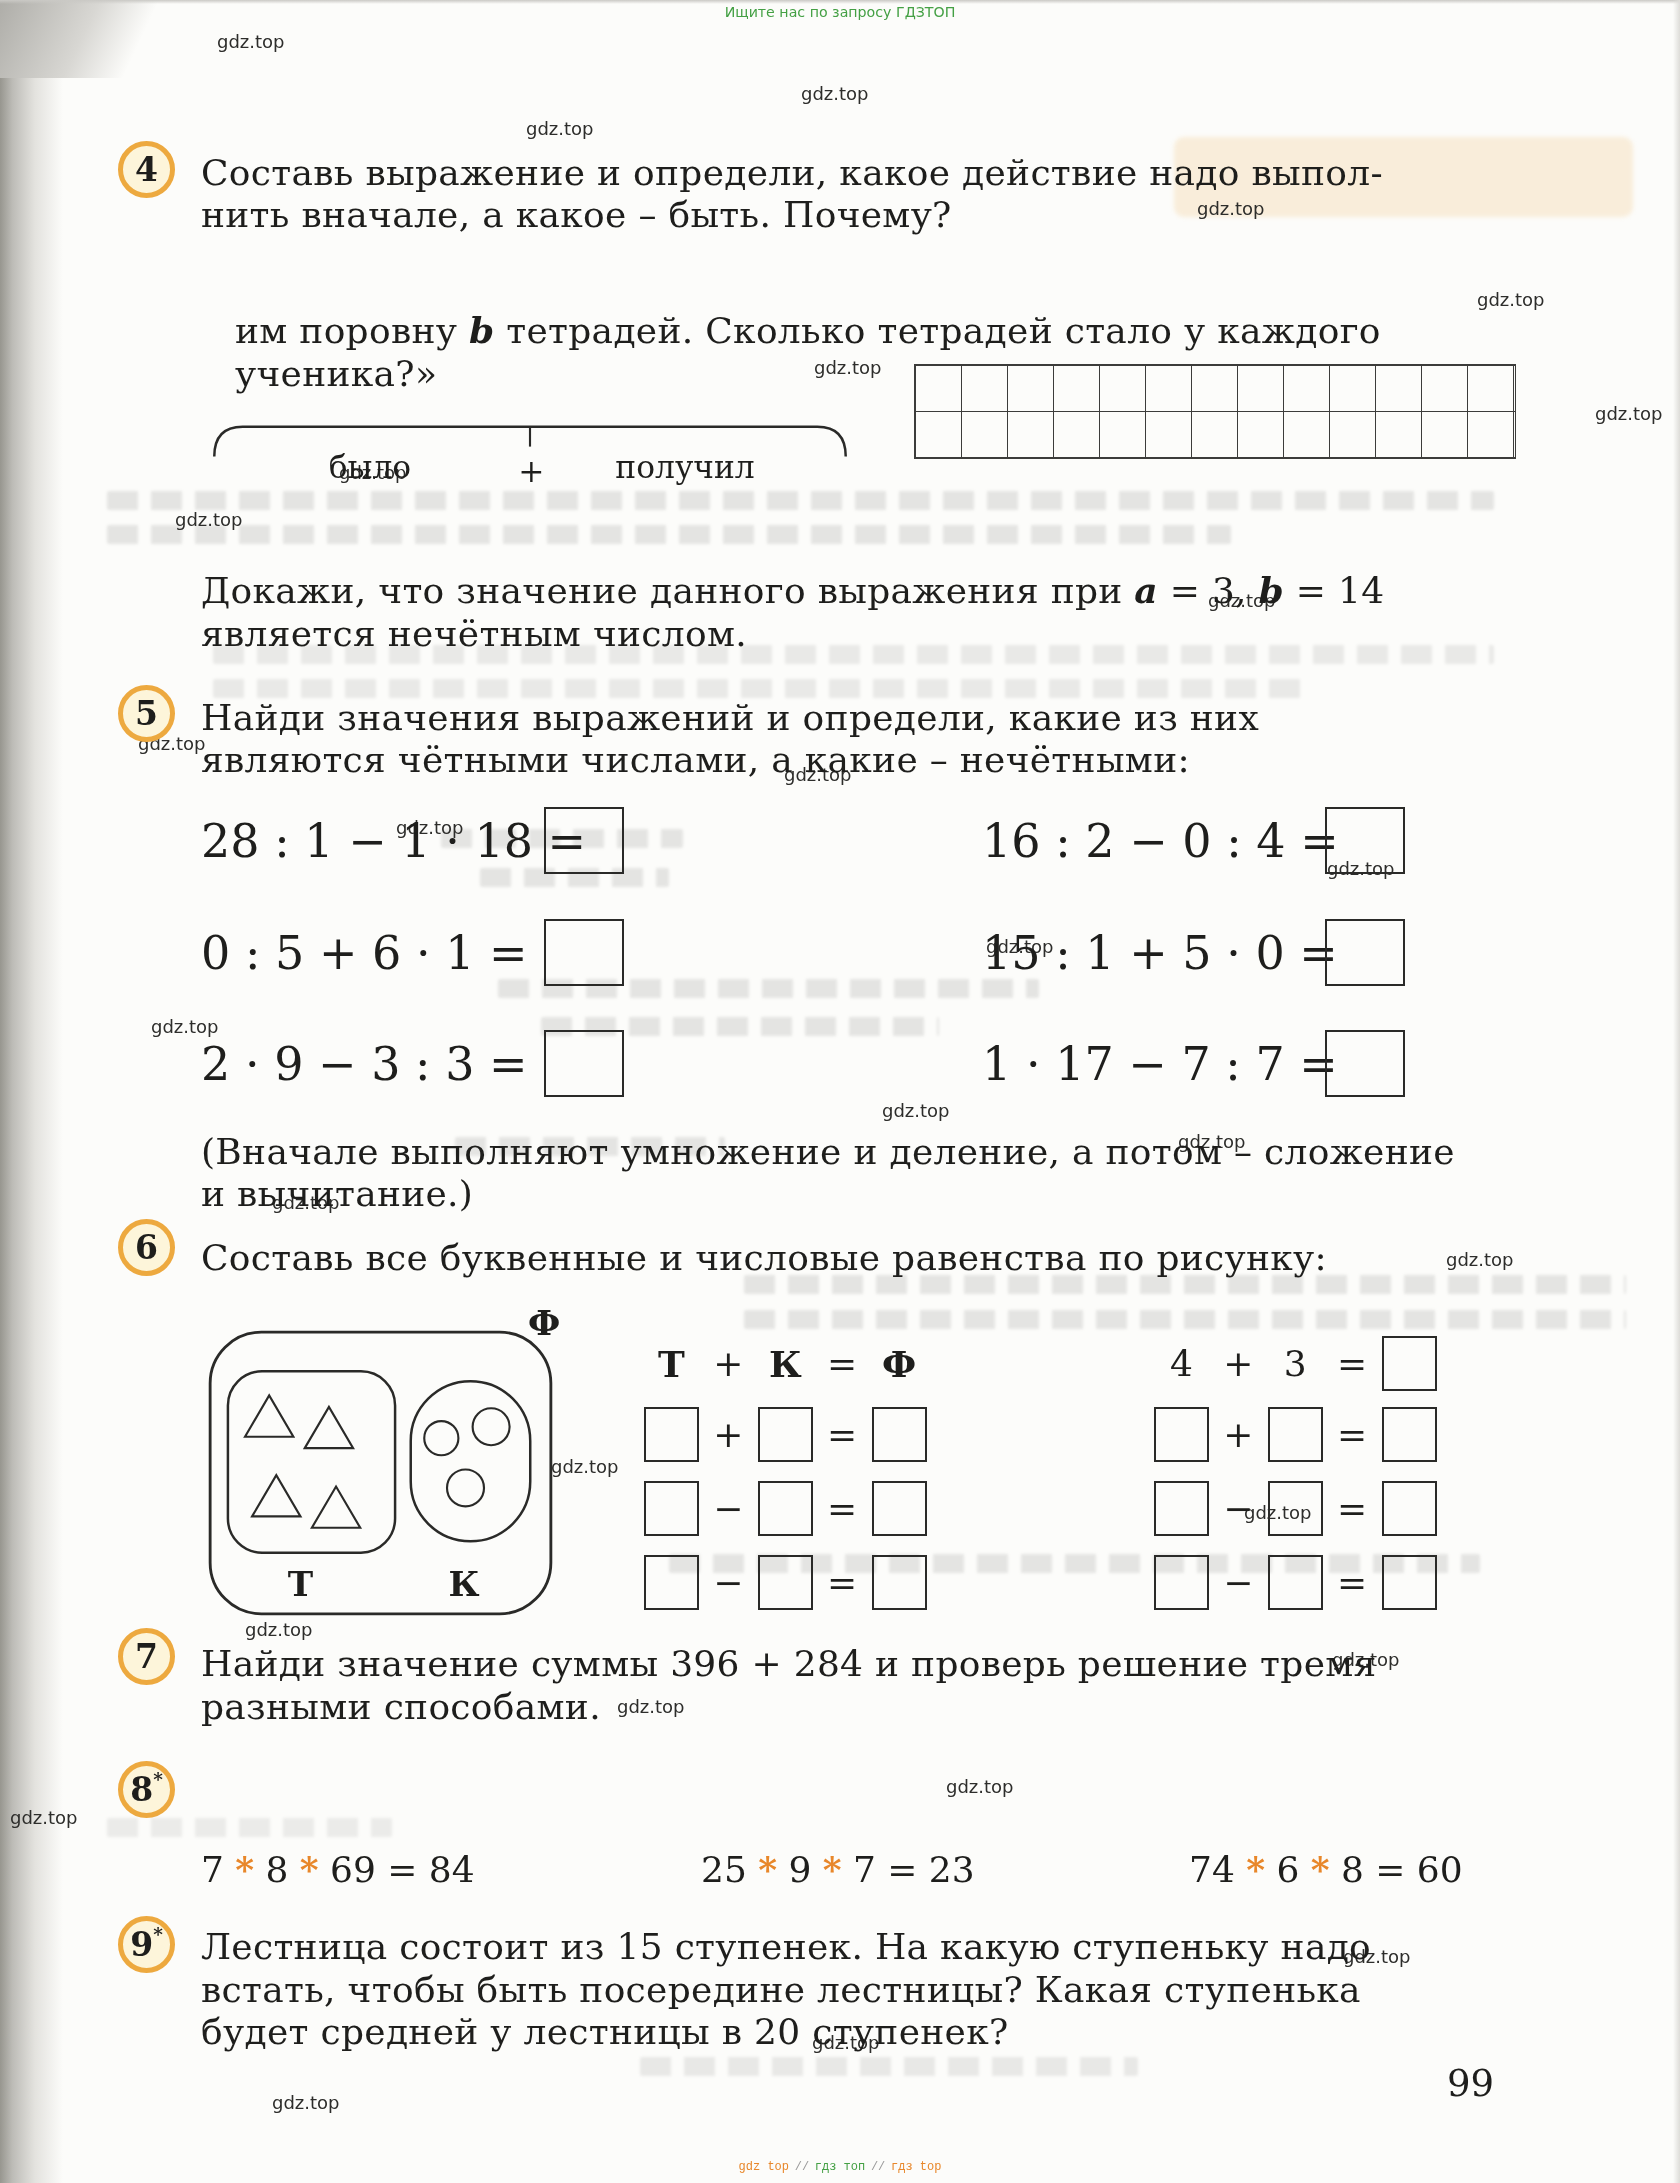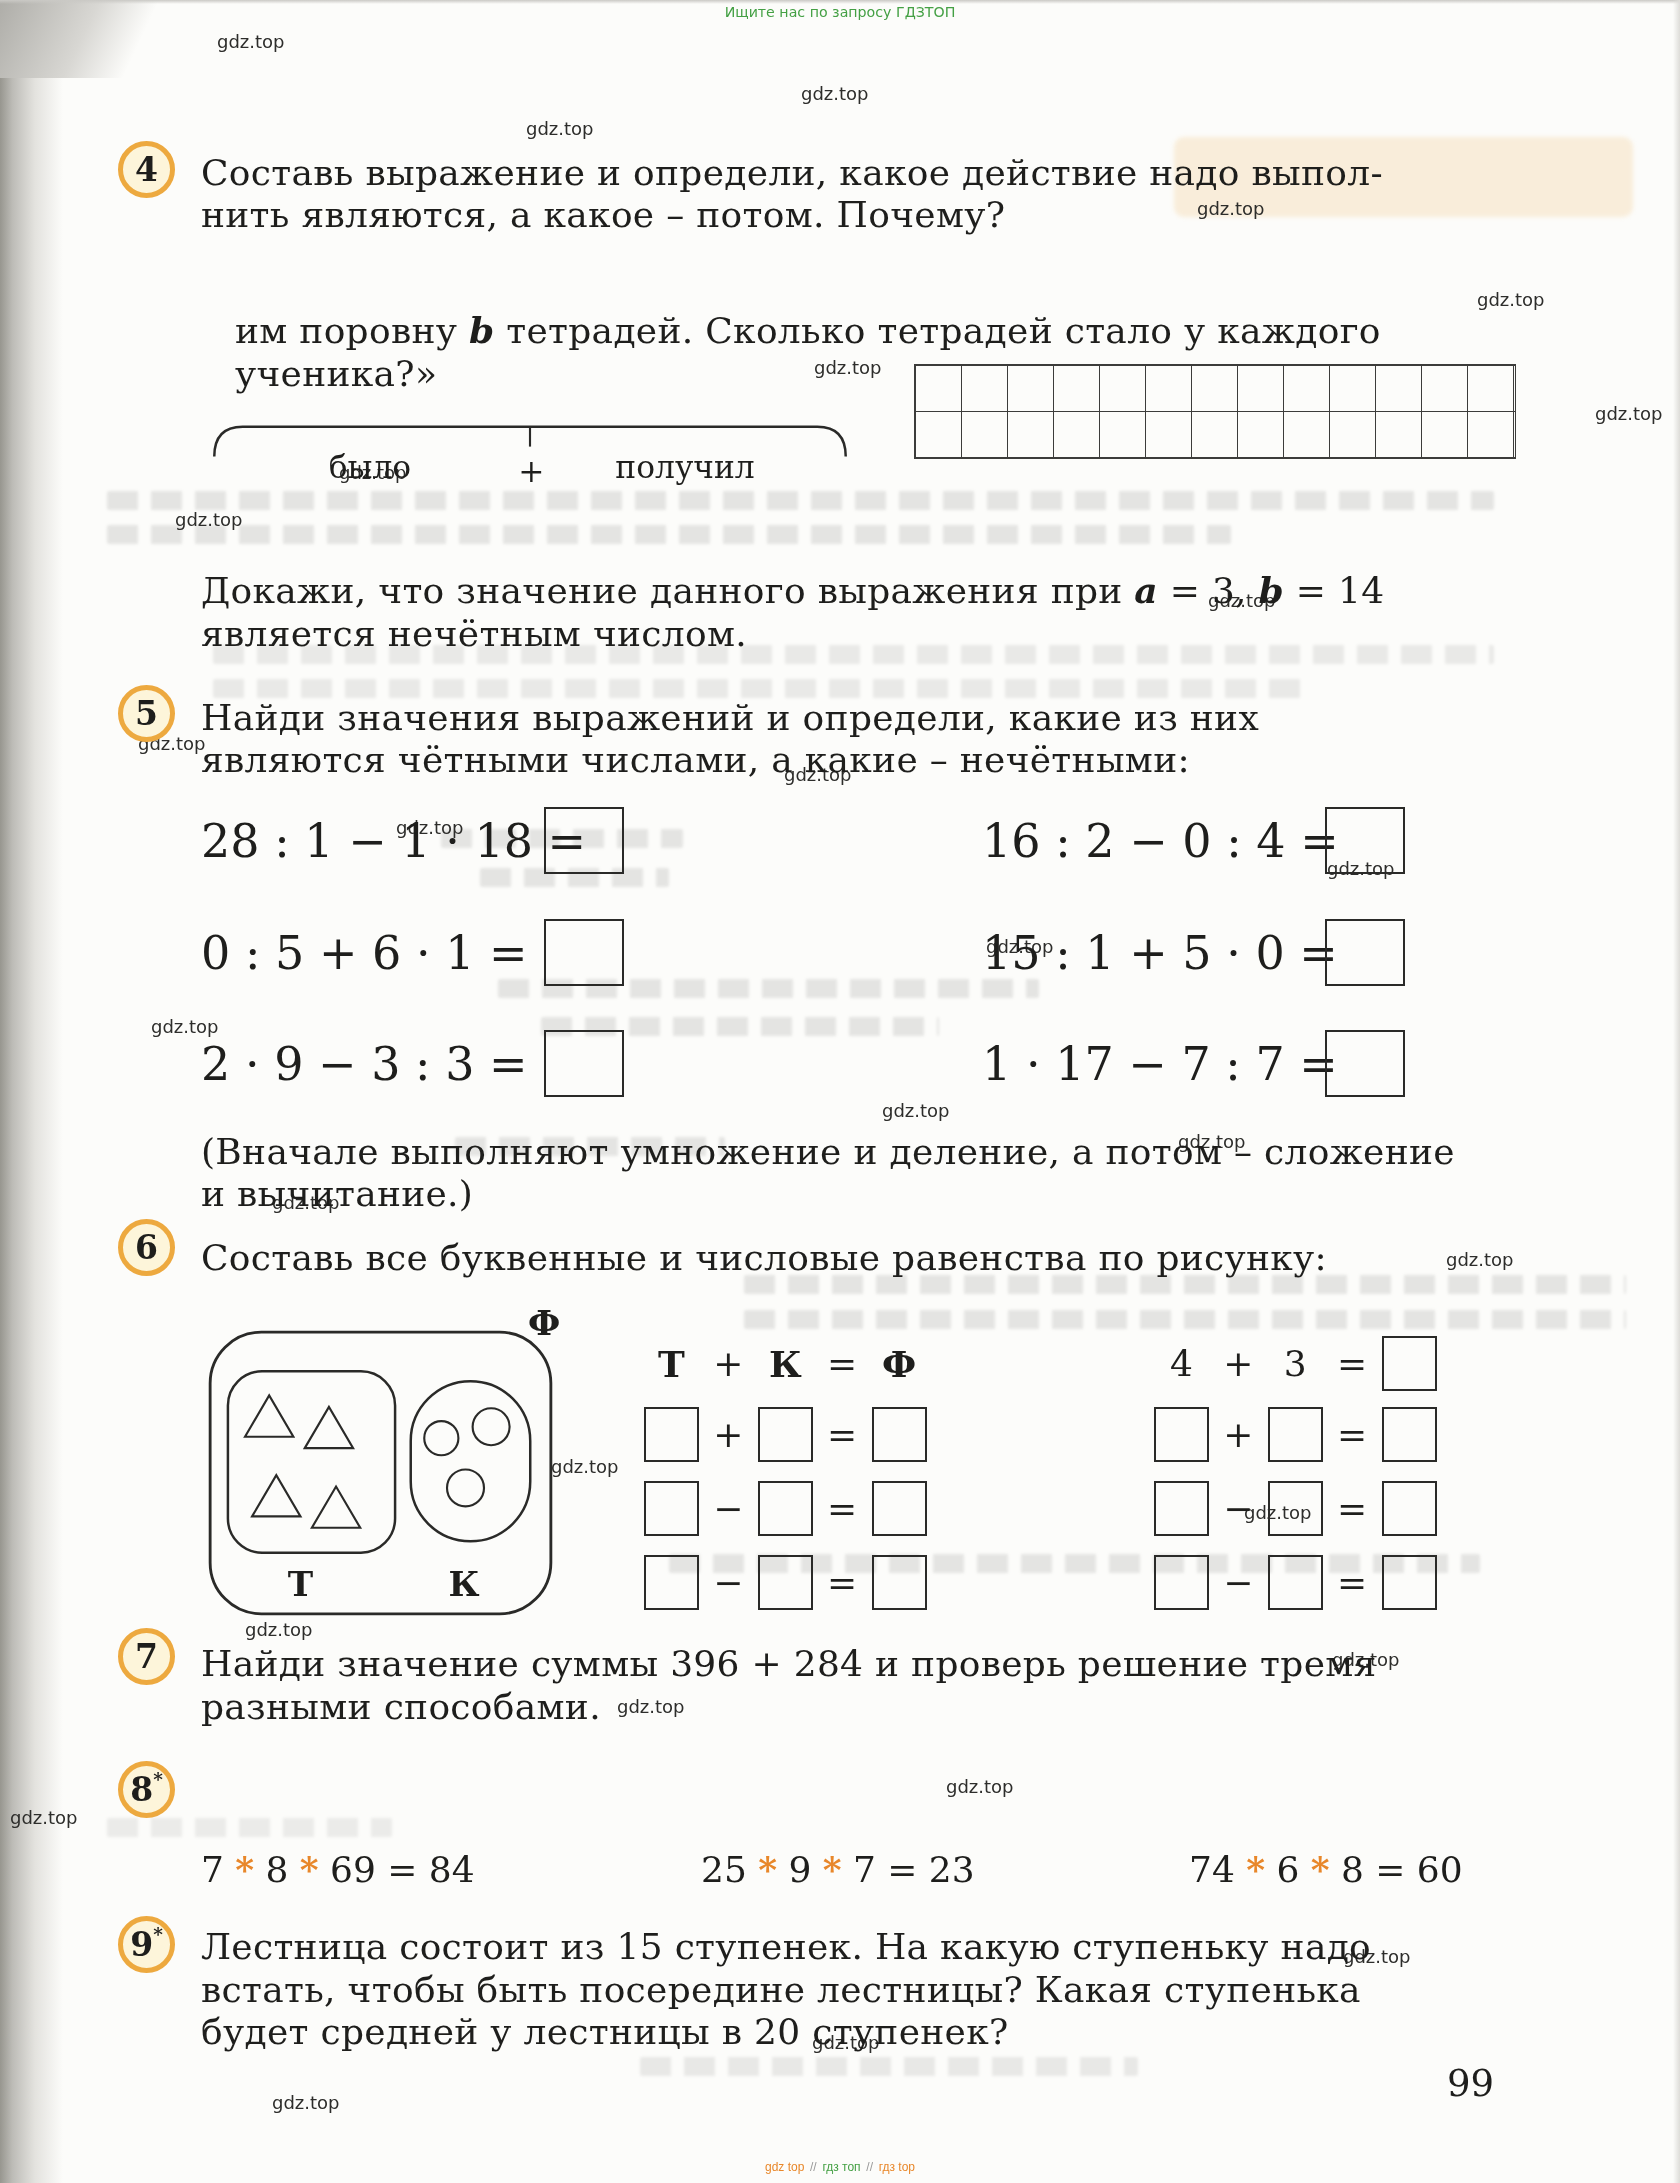--- a/index.html
+++ b/index.html
@@ -26,21 +26,21 @@
 .exprrow .bx{width:80px;height:67px}
 .eqrow{position:absolute;display:flex;align-items:center;gap:11.4px;height:57px}
 .eqrow .bx{width:55px;height:55px}
 .eqrow .op{width:36px;text-align:center;font-size:36px}
 .eqrow .lt{width:55px;text-align:center;font-size:36px}
 .eqrow .bold{font-weight:bold}
 .fig-label{position:absolute;font-size:34px;font-weight:bold}
 .peq{position:absolute;display:flex;align-items:baseline;gap:11.4px;font-size:36px}
 .star{color:#e8872a;font-weight:bold}
 .pageno{position:absolute;font-size:37px}
-.footer{position:absolute;left:0;top:2160px;width:100%;text-align:center;font-family:Liberation Sans, sans-serif;font-size:12px}
+.footer{position:absolute;left:0;top:2160px;width:100%;text-align:center;font-family:Liberation Mono, monospace;font-size:12px}
 .footer .o{color:#e8872a}.footer .g{color:#44a044}.footer .s{color:#999;margin:0 5.7px}
 svg text{fill:#1e1e1c;font-family:"DejaVu Serif","Liberation Serif",serif}
 </style>
 </head>
 <body>
 
 <div class="page">
 
   <div class="gutter"></div>
   <div class="corner"></div>
@@ -96,21 +96,21 @@
       <span class="wm" style="left: 1343px; top: 1946px;">gdz.top</span>
       <span class="wm" style="left: 812px; top: 2032px;">gdz.top</span>
       <span class="wm" style="left: 272px; top: 2092px;">gdz.top</span>
     </div>
 
   <section class="layer">
     <div class="badge" style="left:118px;top:141px">
       <span>4</span>
     </div>
     <div class="tl" style="left:201px;top:151px">Составь выражение и определи, какое действие надо выпол-</div>
-    <div class="tl" style="left:201px;top:193px">нить являются, а какое – потом. Почему?</div>
+    <div class="tl" style="left:201px;top:193px">нить вначале, а какое – быть. Почему?</div>
 
     <div class="tl" style="left:235px;top:309px"><span>им поровну </span><span class="var">b</span><span> тетрадей. Сколько тетрадей стало у каждого</span></div>
     <div class="tl" style="left:235px;top:352px">ученика?»</div>
 
     <svg class="abs" style="left:210px;top:411px" width="640" height="84" viewBox="0 0 900 118">
       <path d="M6,64 Q6,22 46,22 L854,22 Q894,22 894,64" fill="none" stroke="#2a2a28" stroke-width="3.5"></path>
       <line x1="450" y1="22" x2="450" y2="50" stroke="#2a2a28" stroke-width="3"></line>
       <text x="225" y="94" text-anchor="middle" font-size="44">было</text>
       <text x="452" y="100" text-anchor="middle" font-size="44">+</text>
       <text x="668" y="94" text-anchor="middle" font-size="44">получил</text>

